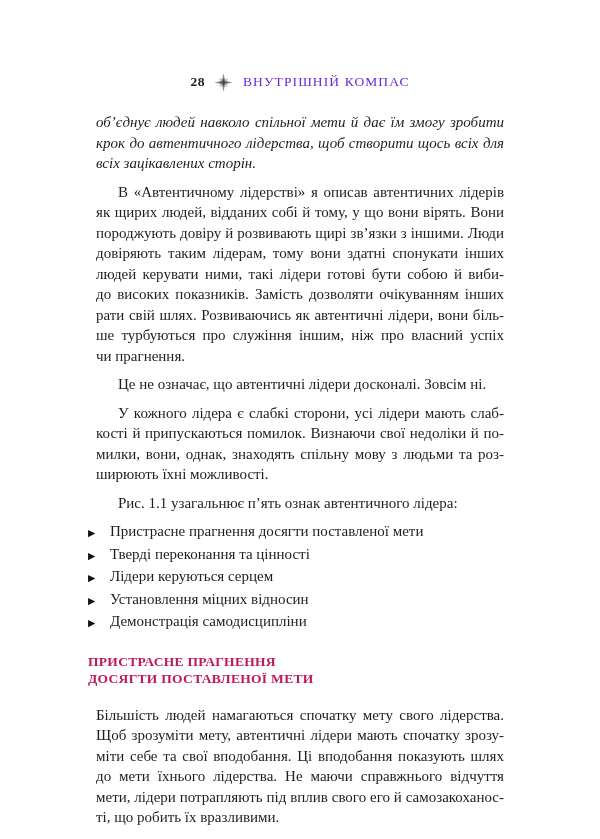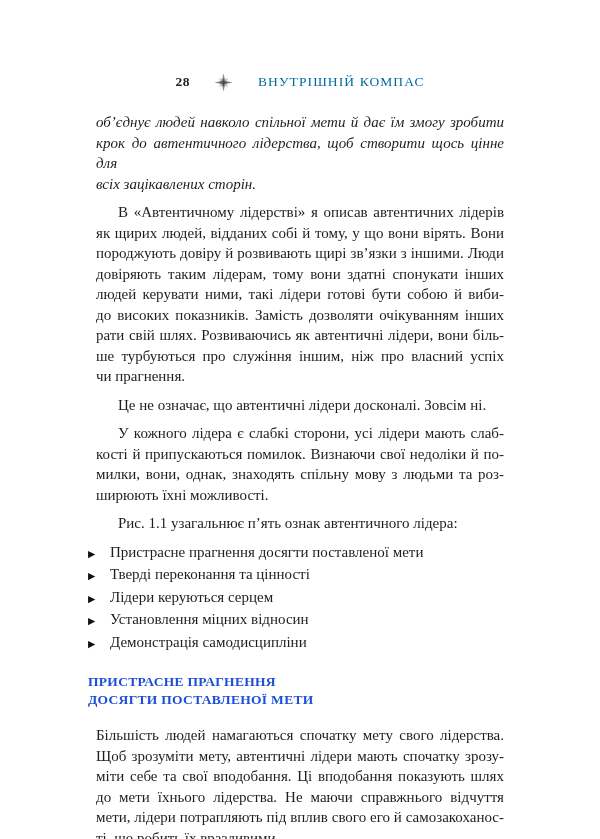--- a/index.html
+++ b/index.html
@@ -20,38 +20,38 @@
     height: 839px;
     background: #ffffff;
     box-sizing: border-box;
   }
   
   .header {
     padding-top: 72px;
     display: flex;
     justify-content: center;
     align-items: center;
-    gap: 24px;
+    gap: 9px;
   }
   .pagenum {
     font-weight: bold;
     font-size: 13.5px;
     color: #222222;
     letter-spacing: 0.5px;
   }
   .staricon {
     display: inline-flex;
     align-items: center;
     justify-content: center;
     width: 20px;
     height: 20px;
   }
   .booktitle {
     font-size: 13.5px;
-    color: #0369a1;
+    color: #6d28d9;
     letter-spacing: 1.1px;
   }
   
   .content {
     margin: 20px 88px 0 88px;
   }
   .para { margin: 8px; }
   .line {
     font-size: 15px;
     line-height: 20.5px;
@@ -76,42 +76,42 @@
     color: #101010;
     font-family: "DejaVu Sans", sans-serif;
   }
   
   .heading {
     margin: 19px 0 17px 0;
     font-weight: bold;
     font-size: 13.5px;
     line-height: 17.5px;
     letter-spacing: 0.3px;
-    color: #1d4ed8;
+    color: #be185d;
   }
 </style>
 </head>
 <body>
 
 <div class="page">
   <div class="header">
     <span class="pagenum">28</span>
     <span class="staricon">
       <svg width="19" height="19" viewBox="0 0 24 24" aria-hidden="true">
         <polygon points="12,4 14.6,9.4 20,12 14.6,14.6 12,20 9.4,14.6 4,12 9.4,9.4" fill="#c6c6c6" transform="rotate(45 12 12)"></polygon>
         <polygon points="12,0.5 14.3,9.7 23.5,12 14.3,14.3 12,23.5 9.7,14.3 0.5,12 9.7,9.7" fill="#8f8f8f"></polygon>
         <polygon points="12,6.5 13.4,10.6 17.5,12 13.4,13.4 12,17.5 10.6,13.4 6.5,12 10.6,10.6" fill="#4a4a4a"></polygon>
       </svg>
     </span>
     <span class="booktitle">ВНУТРІШНІЙ КОМПАС</span>
   </div>
   <div class="content">
       <div class="para italic">
         <div class="line">об’єднує людей навколо спільної мети й дає їм змогу зробити</div>
-        <div class="line">крок до автентичного лідерства, щоб створити щось цінне для</div>
+        <div class="line">крок до автентичного лідерства, щоб створити щось всіх для</div>
         <div class="line last">всіх зацікавлених сторін.</div>
       </div>
       <div class="para">
         <div class="line indent">В «Автентичному лідерстві» я описав автентичних лідерів</div>
         <div class="line">як щирих людей, відданих собі й тому, у що вони вірять. Вони</div>
         <div class="line">породжують довіру й розвивають щирі зв’язки з іншими. Люди</div>
         <div class="line">довіряють таким лідерам, тому вони здатні спонукати інших</div>
         <div class="line">людей керувати ними, такі лідери готові бути собою й виби-</div>
         <div class="line">до високих показників. Замість дозволяти очікуванням інших</div>
         <div class="line">рати свій шлях. Розвиваючись як автентичні лідери, вони біль-</div>

